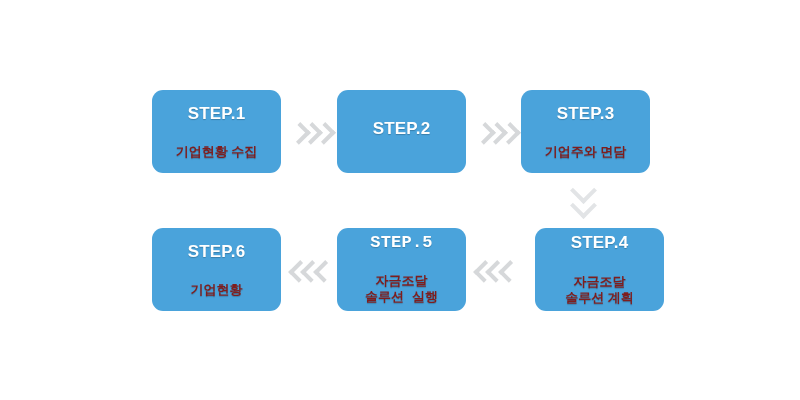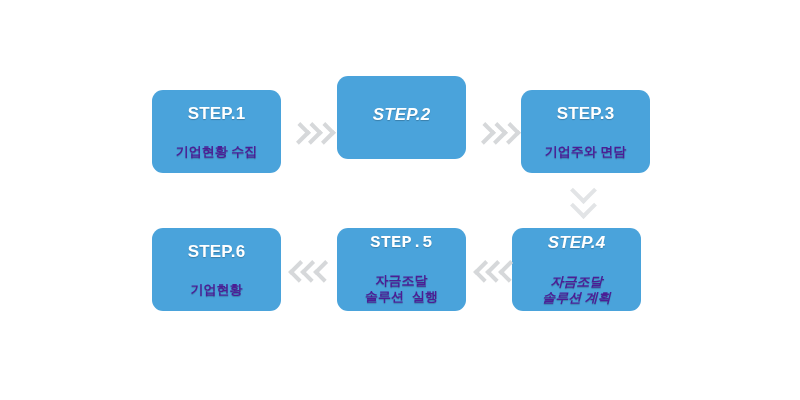--- a/index.html
+++ b/index.html
@@ -40,35 +40,35 @@
     color: #ffffff;
     font-size: 17px;
     font-weight: bold;
     letter-spacing: 0.2px;
     line-height: 1.1;
     text-shadow: 0 1px 1px rgba(0,0,0,0.22);
     margin-bottom: 6px;
   }
 
   .step-desc {
-    color: #4c1d95;
+    color: #7f1d1d;
     font-size: 13px;
     font-weight: bold;
     line-height: 1.25;
     text-align: center;
     text-shadow: 0 1px 1px rgba(0,0,0,0.22);
   }
   .step-desc .line { display: block; }
 
   
   #box-1 { left: 152px; top: 90px; }
-  #box-2 { left: 337px; top: 76px; font-style: italic; }
+  #box-2 { left: 337px; top: 90px; }
   #box-3 { left: 521px; top: 90px; }
   
-  #box-4 { left: 512px; top: 228px; font-style: italic; }
+  #box-4 { left: 535px; top: 228px; }
   #box-5 { left: 337px; top: 228px; font-family: Liberation Mono, monospace; }
   #box-6 { left: 152px; top: 228px; align-items: center; }
 
   
   .chevrons {
     position: absolute;
     display: flex;
     align-items: center;
     justify-content: center;
   }

